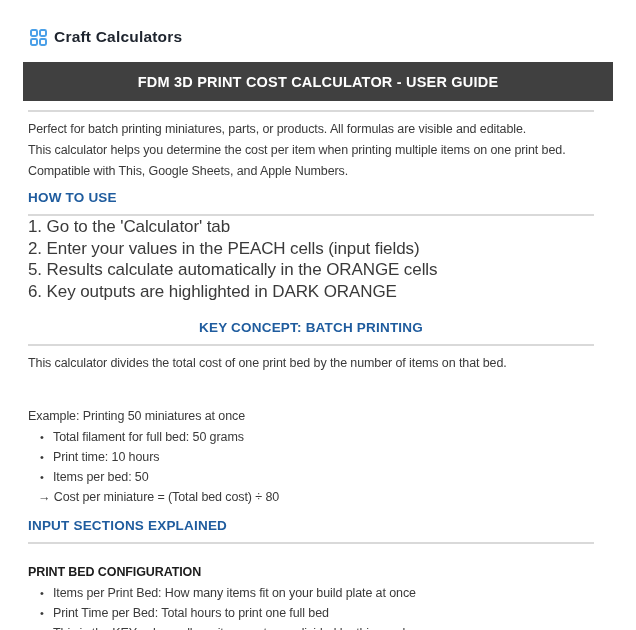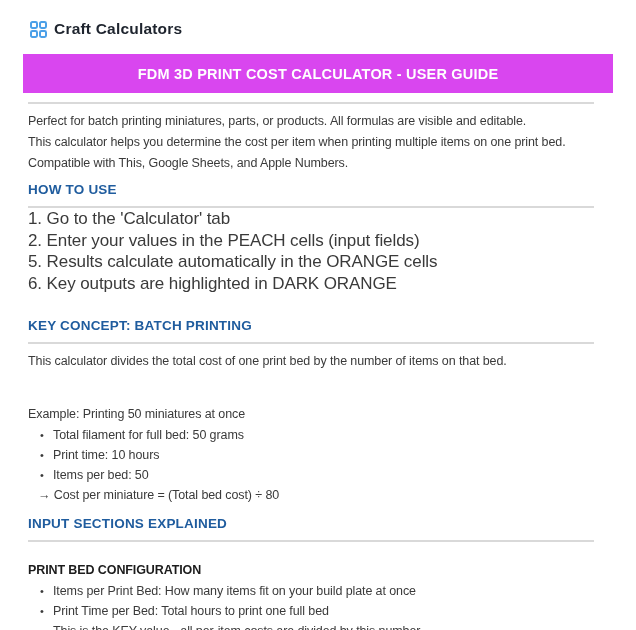--- a/index.html
+++ b/index.html
@@ -2,56 +2,56 @@
 <html><head>
 <meta charset="utf-8">
 <style>
   * { box-sizing: border-box; margin: 0; padding: 0; }
   html, body {
     width: 636px; height: 630px;
     background: #ffffff;
     font-family: "Liberation Sans", sans-serif;
     overflow: hidden;
   }
-  .page { width: 636px; height: 630px; padding-top: 20px; }
+  .page { width: 636px; height: 630px; padding-top: 28px; }
 
   
   .logo-row {
     display: flex; align-items: center; gap: 7px;
     margin-left: 30px; height: 18px;
   }
   .logo-icon { width: 17px; height: 17px; flex: 0 0 auto; }
   .logo-text {
     font-size: 15.5px; font-weight: 700; color: #1e242e;
     letter-spacing: 0.2px;
   }
 
   
   .banner {
     margin: 16px 23px 0 23px; height: 39px;
-    background: #d946ef;
+    background: #404040;
     display: flex; align-items: center; justify-content: center;
   }
   .banner-title {
     color: #ffffff; font-weight: 700; font-size: 14.5px;
     letter-spacing: 0.2px;
   }
 
   
   .content { padding: 0 42px 0 28px; color: #3a3a3a; }
 
   .section-heading {
     font-size: 13.5px; font-weight: 700; color: #1f5c9e;
     letter-spacing: 0.2px; line-height: 14px;
   }
   .rule { height: 2px; background: #d9d9d9; margin-top: 9px; }
 
   .h-overview   { margin-top: 22px; }
   .h-howto      { margin-top: 9px; }
-  .h-keyconcept { margin-top: 25px; }
+  .h-keyconcept { margin-top: 19px; text-align: center; }
   .h-inputs     { margin-top: 12px; }
 
   .para { margin-top: 7px; font-size: 12.5px; line-height: 21px; letter-spacing: -0.1px; }
   .para-line { white-space: nowrap; }
 
   .steps { font-size: 17px; line-height: 21.5px; letter-spacing: -0.1px; }
 
   .example-title { margin-top: 32px; font-size: 12.5px; line-height: 21px; letter-spacing: -0.1px; }
 
   .bullet-list { font-size: 12.5px; line-height: 20px; letter-spacing: -0.1px; }

